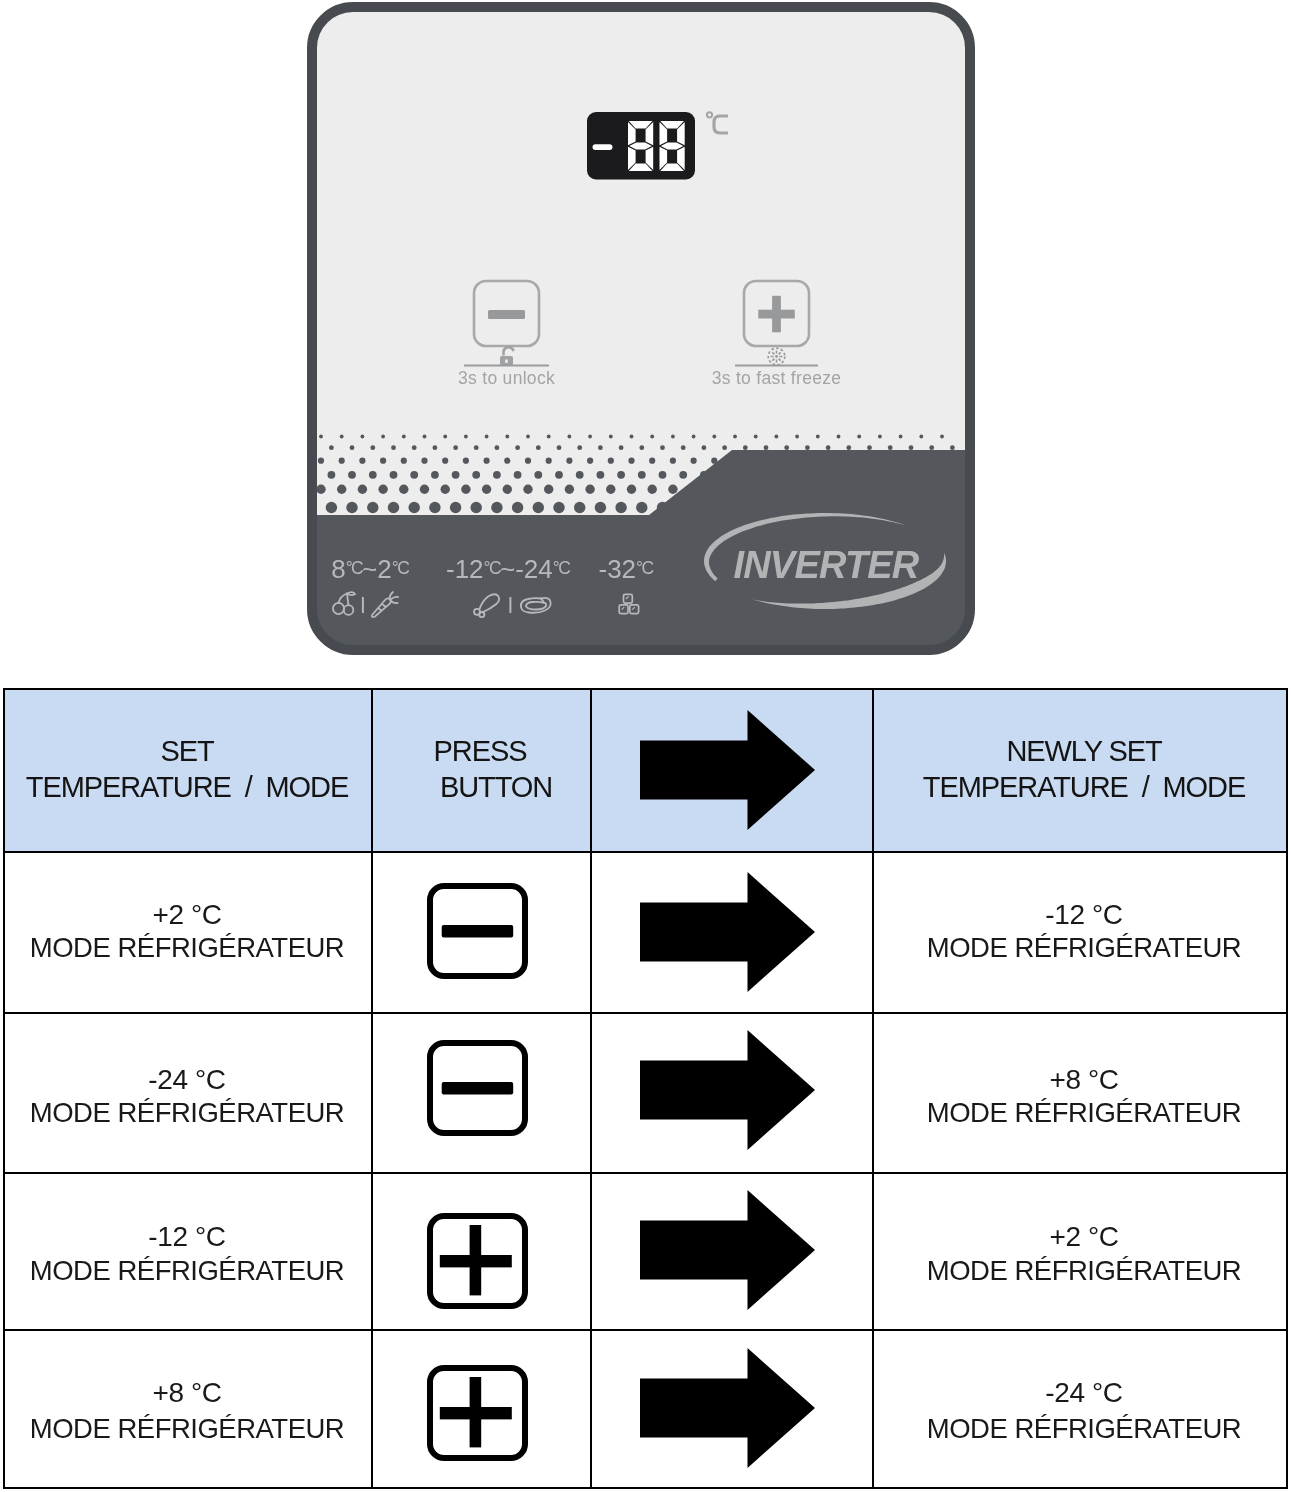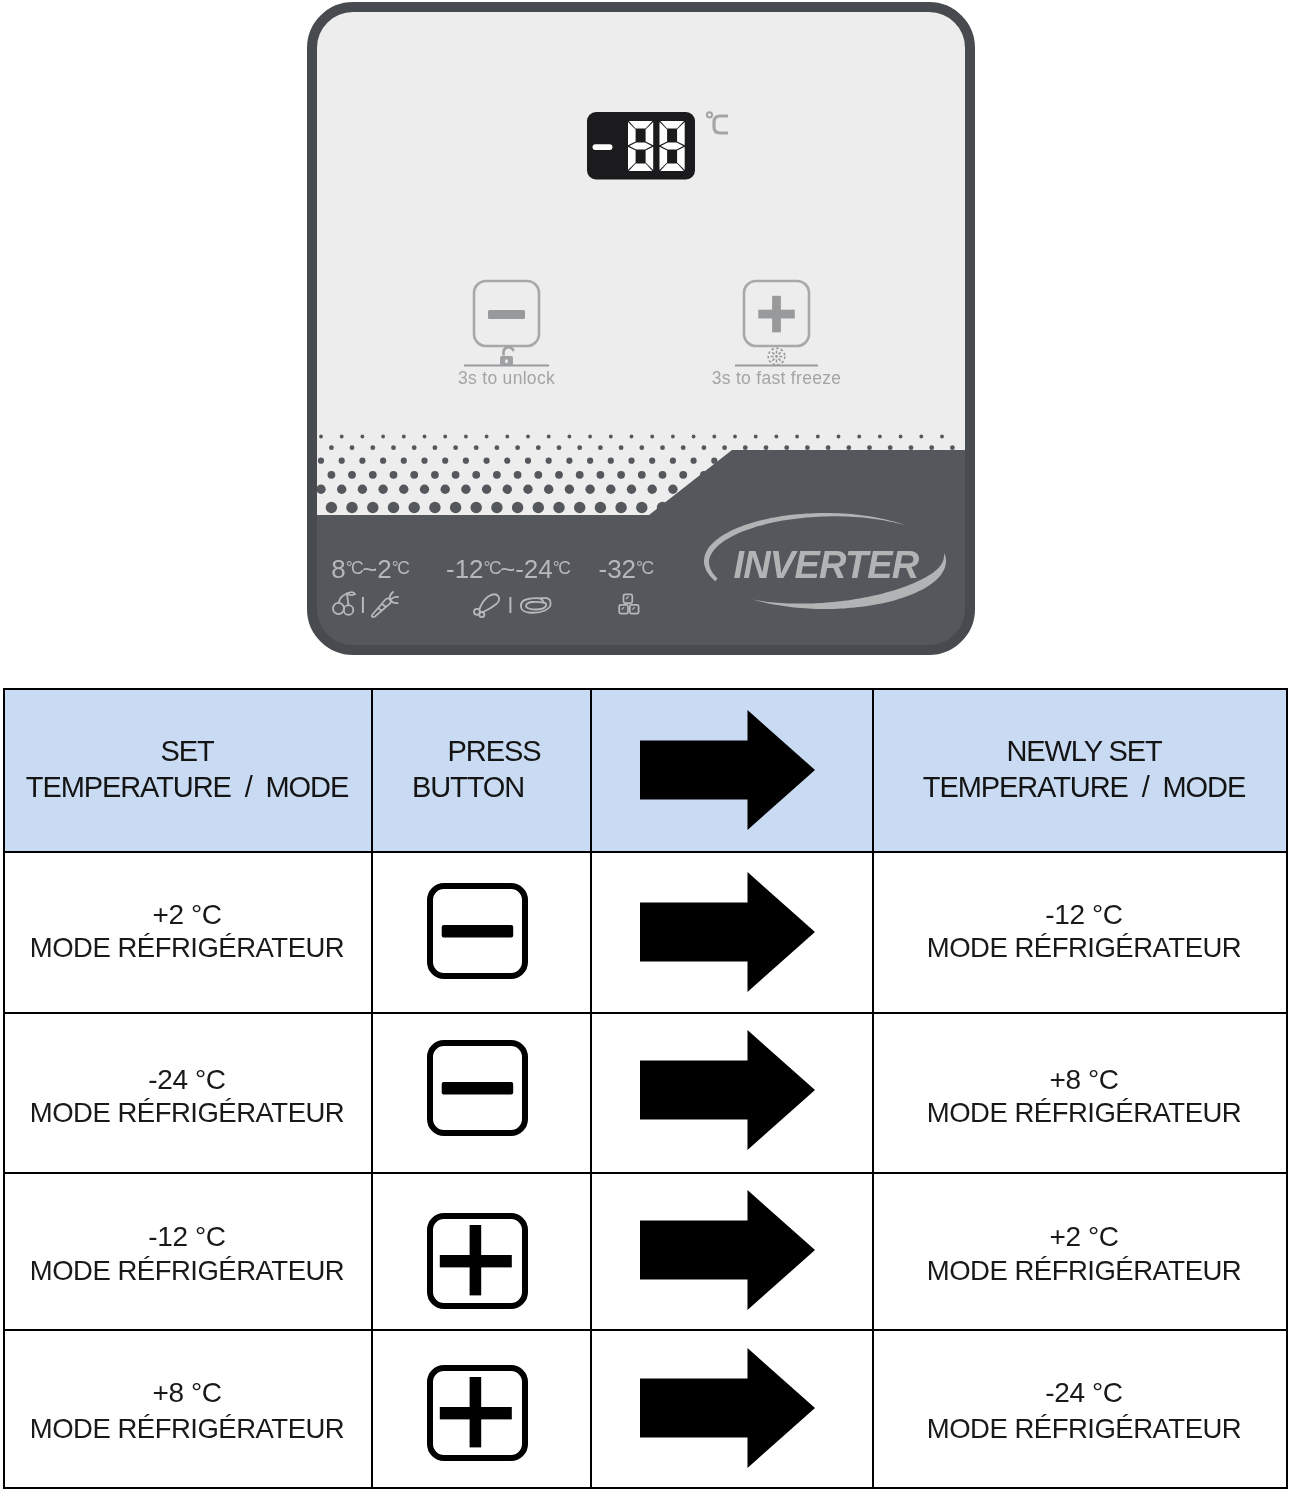--- a/index.html
+++ b/index.html
@@ -331,22 +331,22 @@
 
 <div style="position:absolute;left:3px;top:1012px;width:1285px;height:2px;background:#000"></div>
 
 <div style="position:absolute;left:3px;top:1172px;width:1285px;height:2px;background:#000"></div>
 
 <div style="position:absolute;left:3px;top:1329px;width:1285px;height:2px;background:#000"></div>
 
 <div class="hd" style="left:-63px;top:733px">SET</div>
 <div class="hd" style="left:-63px;top:769px">TEMPERATURE&nbsp; /&nbsp; MODE</div>
 
-<div class="hd" style="left:244px;top:733px">PRESS</div>
-<div class="hd" style="left:218px;top:769px">BUTTON</div>
+<div class="hd" style="left:230px;top:733px">PRESS</div>
+<div class="hd" style="left:246px;top:769px">BUTTON</div>
 
 <svg style="position:absolute;left:630px;top:708px" width="190" height="124" viewBox="0 0 190 124">
 <path d="M10,32.5 H117.5 V2 L185,62 L117.5,122 V91.5 H10 Z" fill="#000"></path>
   </svg>
 
 <div class="hd" style="left:834px;top:733px">NEWLY SET</div>
 <div class="hd" style="left:834px;top:769px">TEMPERATURE&nbsp; /&nbsp; MODE</div>
 
 <div class="tp" style="left:-63px;top:896.5px">+2 °C</div>
 <div class="ct" style="left:-63px;top:929.5px">MODE RÉFRIGÉRATEUR</div>

